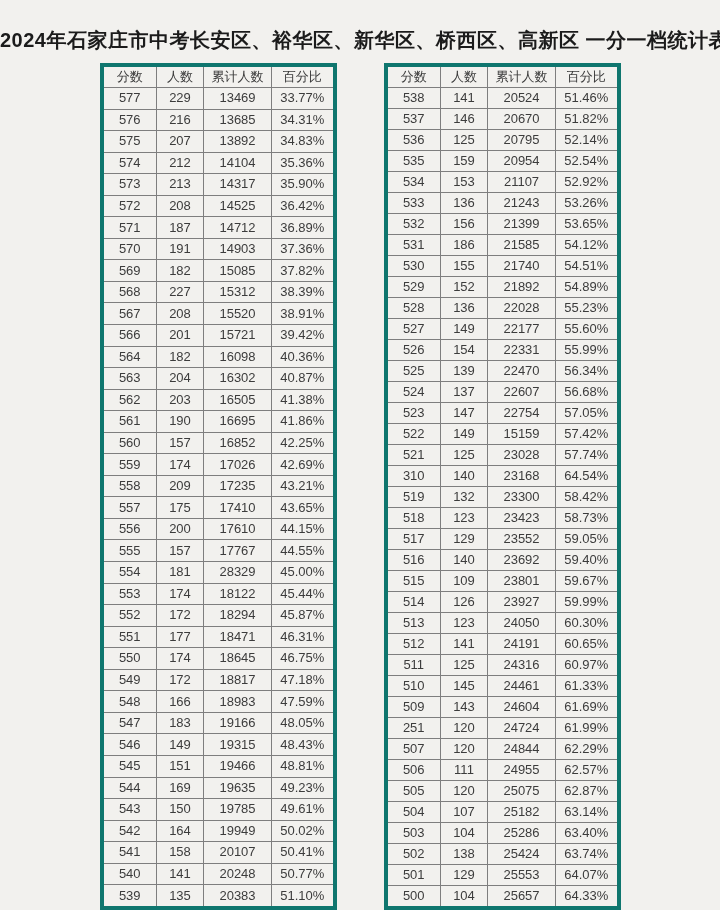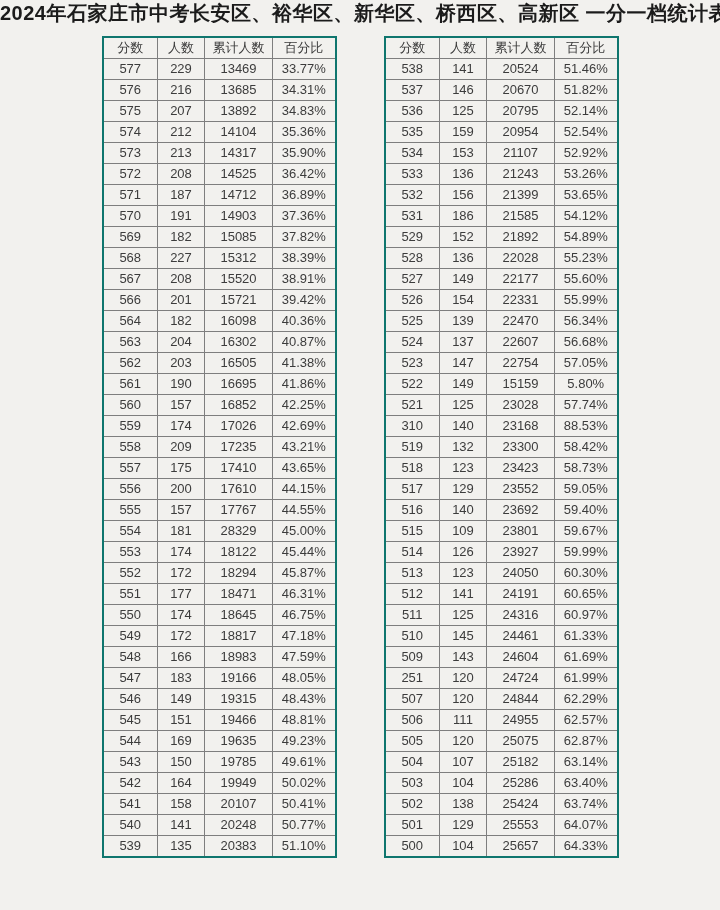--- a/index.html
+++ b/index.html
@@ -7,38 +7,39 @@
     padding: 0;
   }
   body {
     width: 720px;
     height: 910px;
     background: #f2f1ee;
     font-family: "Liberation Sans", "DejaVu Sans", sans-serif;
     overflow: hidden;
   }
   .page-title {
+    padding-top: 27px;
     text-align: center;
     font-size: 20px;
     font-weight: bold;
     color: #1b1b1b;
     letter-spacing: 0.5px;
     white-space: nowrap;
   }
   .tables-wrap {
     display: flex;
     justify-content: center;
     gap: 47px;
     margin-top: 9px;
   }
   table.score-table {
     border-collapse: collapse;
     table-layout: fixed;
     width: 233px;
-    border: 2px solid #0f766e;
+    border: 4px solid #0f766e;
     padding-left: 41px;
   }
   table.score-table col.c-score   { width: 55px; }
   table.score-table col.c-count   { width: 47px; }
   table.score-table col.c-cum     { width: 68px; }
   table.score-table col.c-percent { width: 63px; }
   table.score-table th,
   table.score-table td {
     border: 1px solid #7e7e7e;
     height: 20px;
@@ -367,20 +368,26 @@
           <td>21399</td>
           <td>53.65%</td>
         </tr>
         <tr>
           <td>531</td>
           <td>186</td>
           <td>21585</td>
           <td>54.12%</td>
         </tr>
         <tr>
+          <td>530</td>
+          <td>155</td>
+          <td>21740</td>
+          <td>54.51%</td>
+        </tr>
+        <tr>
           <td>529</td>
           <td>152</td>
           <td>21892</td>
           <td>54.89%</td>
         </tr>
         <tr>
           <td>528</td>
           <td>136</td>
           <td>22028</td>
           <td>55.23%</td>
@@ -412,33 +419,33 @@
         <tr>
           <td>523</td>
           <td>147</td>
           <td>22754</td>
           <td>57.05%</td>
         </tr>
         <tr>
           <td>522</td>
           <td>149</td>
           <td>15159</td>
-          <td>5.80%</td>
+          <td>57.42%</td>
         </tr>
         <tr>
           <td>521</td>
           <td>125</td>
           <td>23028</td>
           <td>57.74%</td>
         </tr>
         <tr>
           <td>310</td>
           <td>140</td>
           <td>23168</td>
-          <td>88.53%</td>
+          <td>64.54%</td>
         </tr>
         <tr>
           <td>519</td>
           <td>132</td>
           <td>23300</td>
           <td>58.42%</td>
         </tr>
         <tr>
           <td>518</td>
           <td>123</td>

